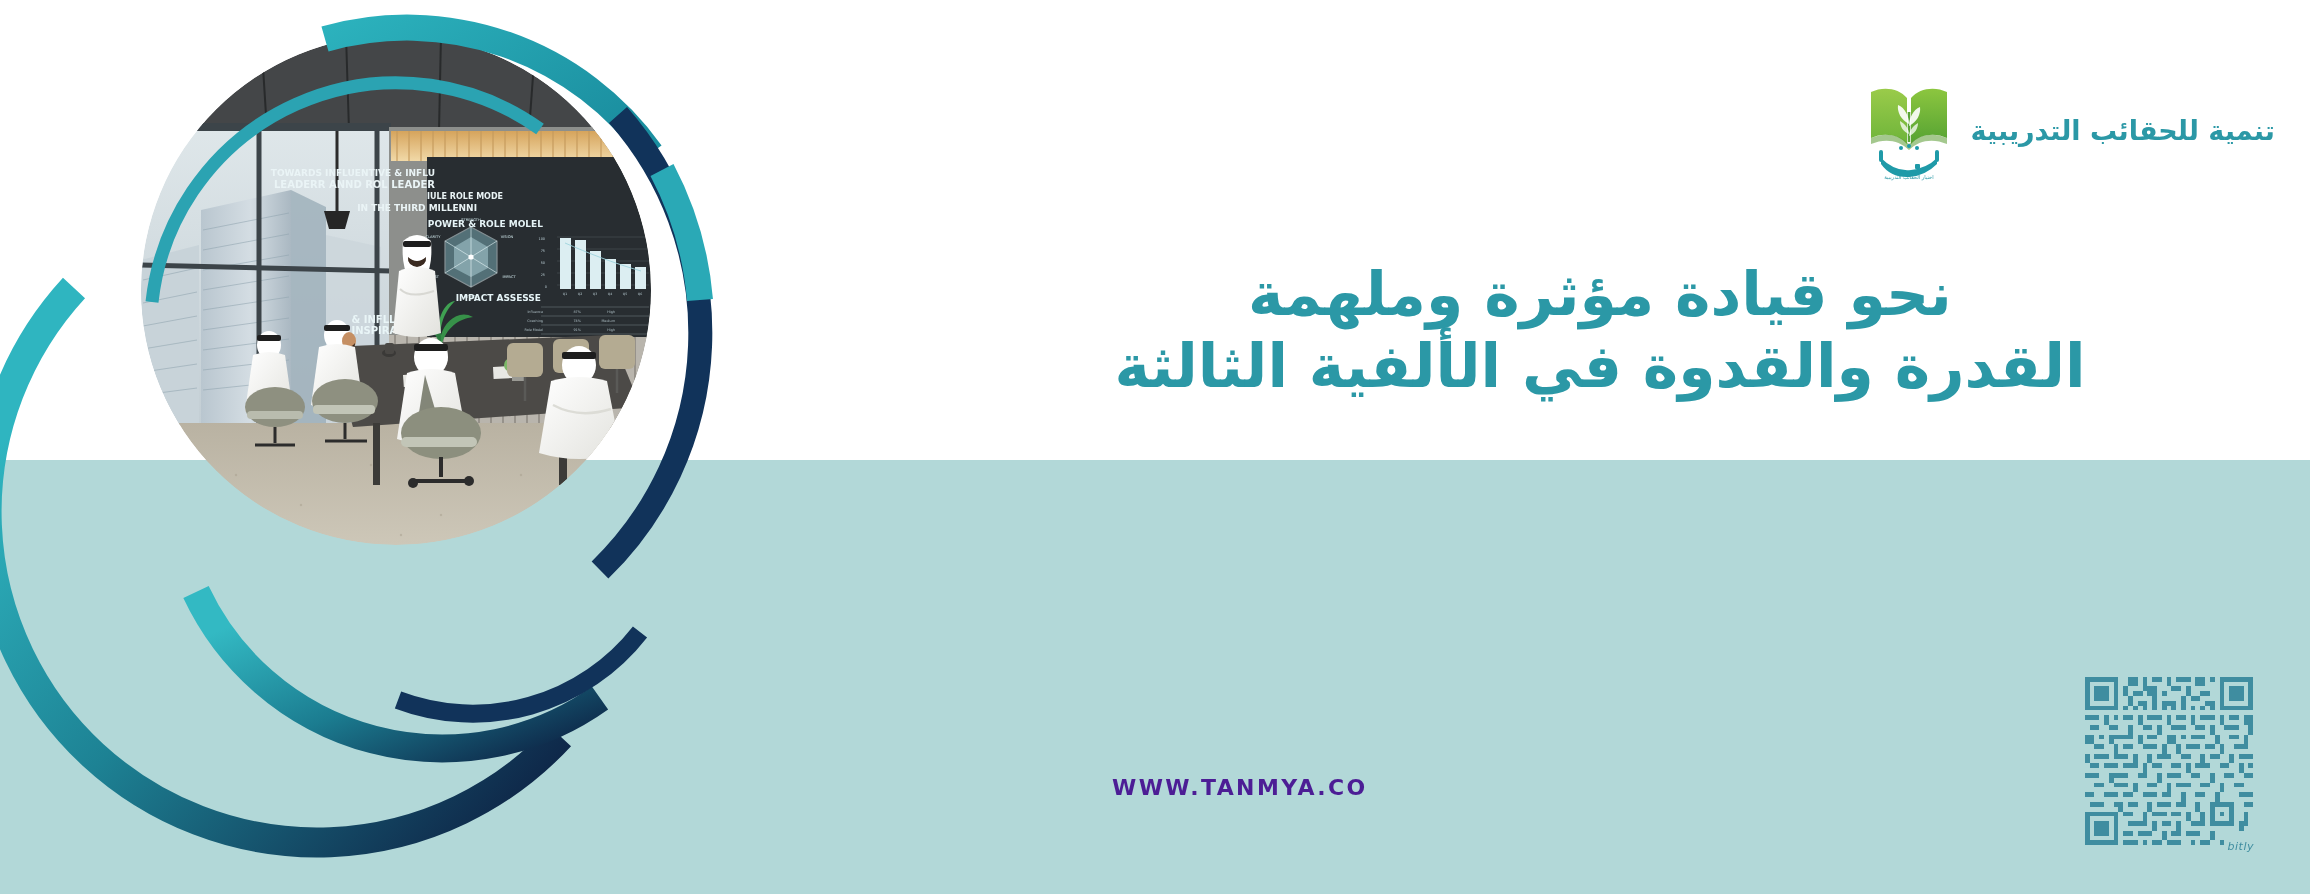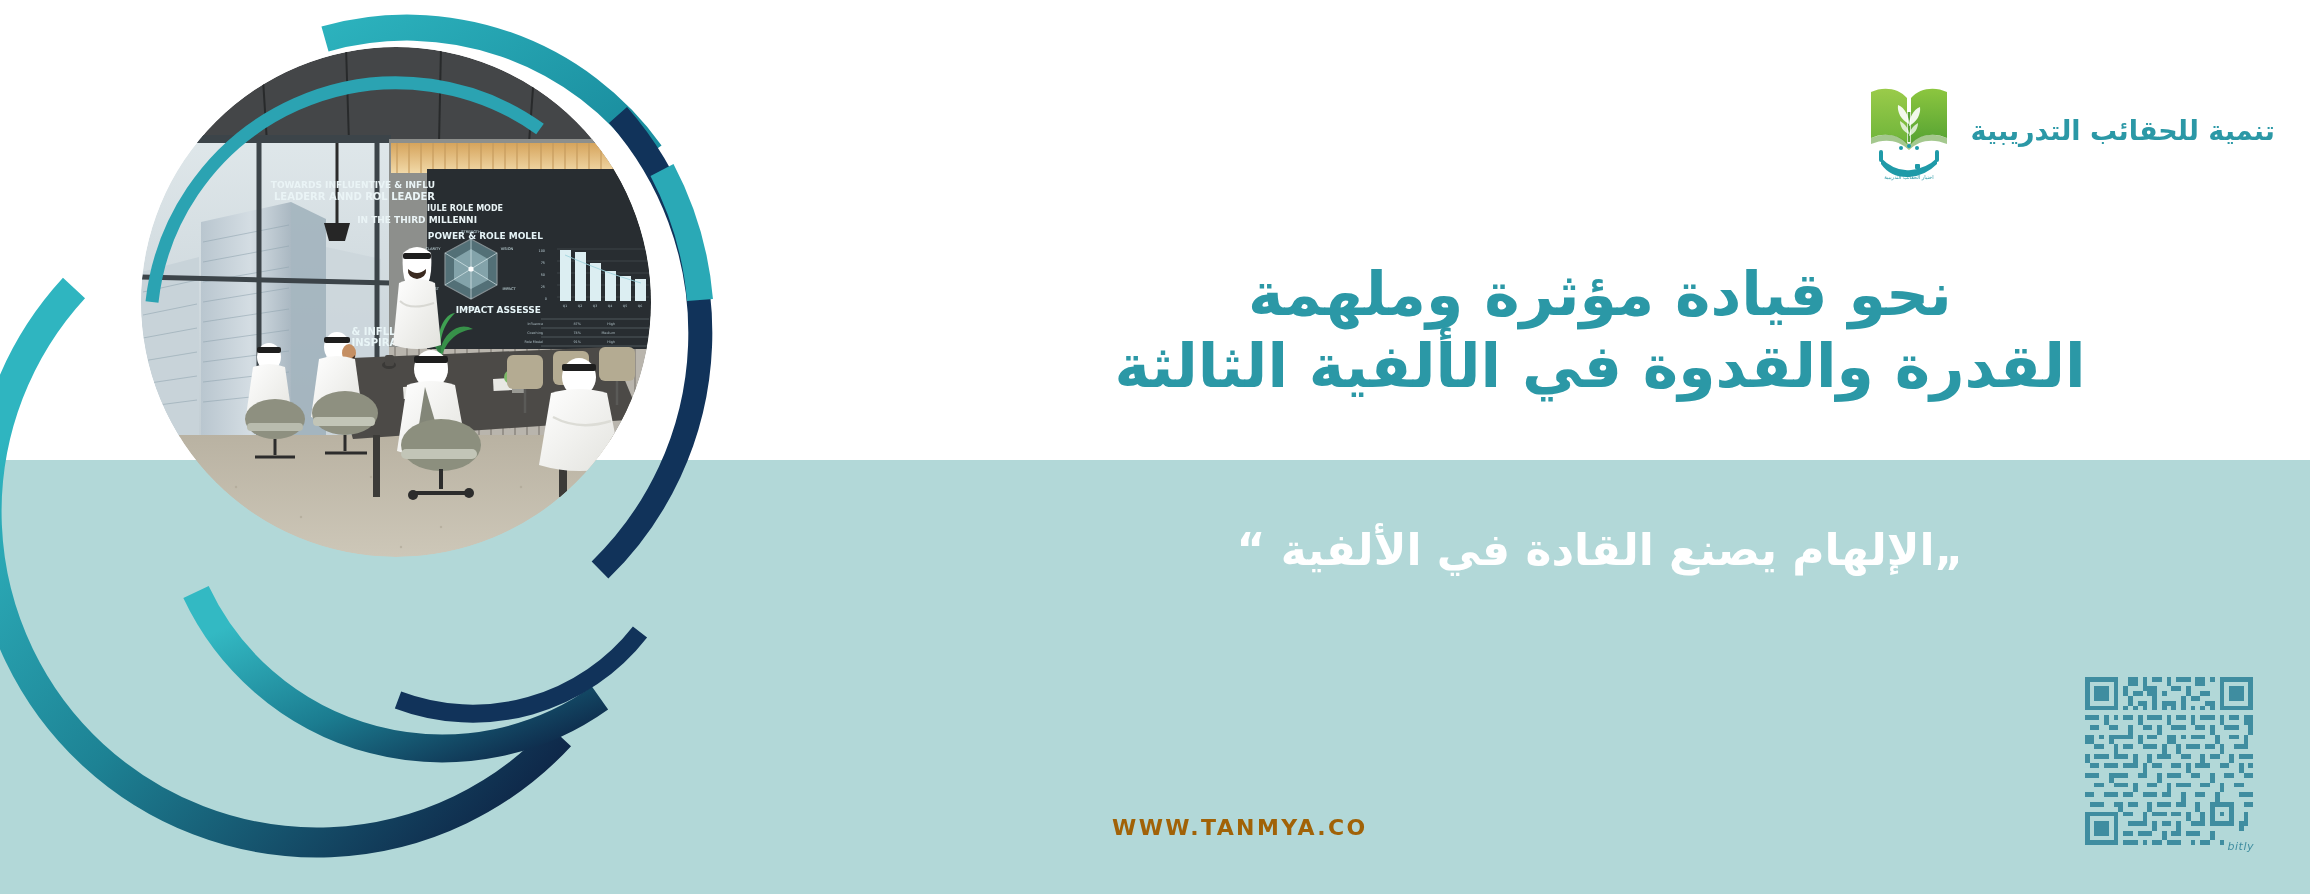--- a/index.html
+++ b/index.html
@@ -21,21 +21,21 @@
     position:absolute;left:0;top:460px;width:2310px;height:434px;background:#b2d8d8;
   }
   
   #rings{
     position:absolute;left:0;top:0;width:900px;height:894px;
     pointer-events:none;
   }
   
   #photo-circle{
     position:absolute;
-    left:141px;top:47px;
+    left:141px;top:35px;
     width:510px;height:510px;
     border-radius:50%;
     overflow:hidden;
   }
   #photo-circle svg{display:block;width:510px;height:510px;}
   
   #logo-block{
     position:absolute;
     right:35px;top:78px;
     display:flex;
@@ -80,22 +80,22 @@
     color:#ffffff;
     font-size:44px;
     font-weight:600;
     line-height:1.25;
     white-space:nowrap;
   }
   
   #site-url{
     position:absolute;
     left:1112px;
-    top:815px;
-    color:#a16207;
+    top:775px;
+    color:#4c1d95;
     font-size:22px;
     font-weight:700;
     letter-spacing:2.4px;
     direction:ltr;
     white-space:nowrap;
   }
   
   #qr-block{
     position:absolute;
     left:2080px;
@@ -521,21 +521,20 @@
           <circle cx="44" cy="68" r="2"></circle>
           <circle cx="52" cy="70" r="2"></circle>
         <circle cx="30" cy="94" r="2"></circle>
           <circle cx="38" cy="94" r="2"></circle>
         <rect x="50" y="86" width="5" height="5" rx="1"></rect>
       </g>
       <text x="44" y="101" text-anchor="middle" font-size="5.2" fill="#2b98a6" font-family="DejaVu Sans, sans-serif">اختيار الحقائب التدريبية</text>
     </svg>
   </div>
 
-  <div id="quote">„الإلهام يصنع القادة في الألفية “</div>
 
   <div id="site-url">WWW.TANMYA.CO</div>
 
   <div id="qr-block">
     <svg viewBox="0 0 37 37" width="178" height="178" shape-rendering="crispEdges" xmlns="http://www.w3.org/2000/svg">
       <rect width="37" height="37" fill="#b2d8d8"></rect>
       <g fill="#3f8da0">
 
         <path d="M1,1h7v1h-7z M1,2h1v5h-1z M7,2h1v5h-1z M1,7h7v1h-7z M3,3h3v3h-3z"></path>
 

